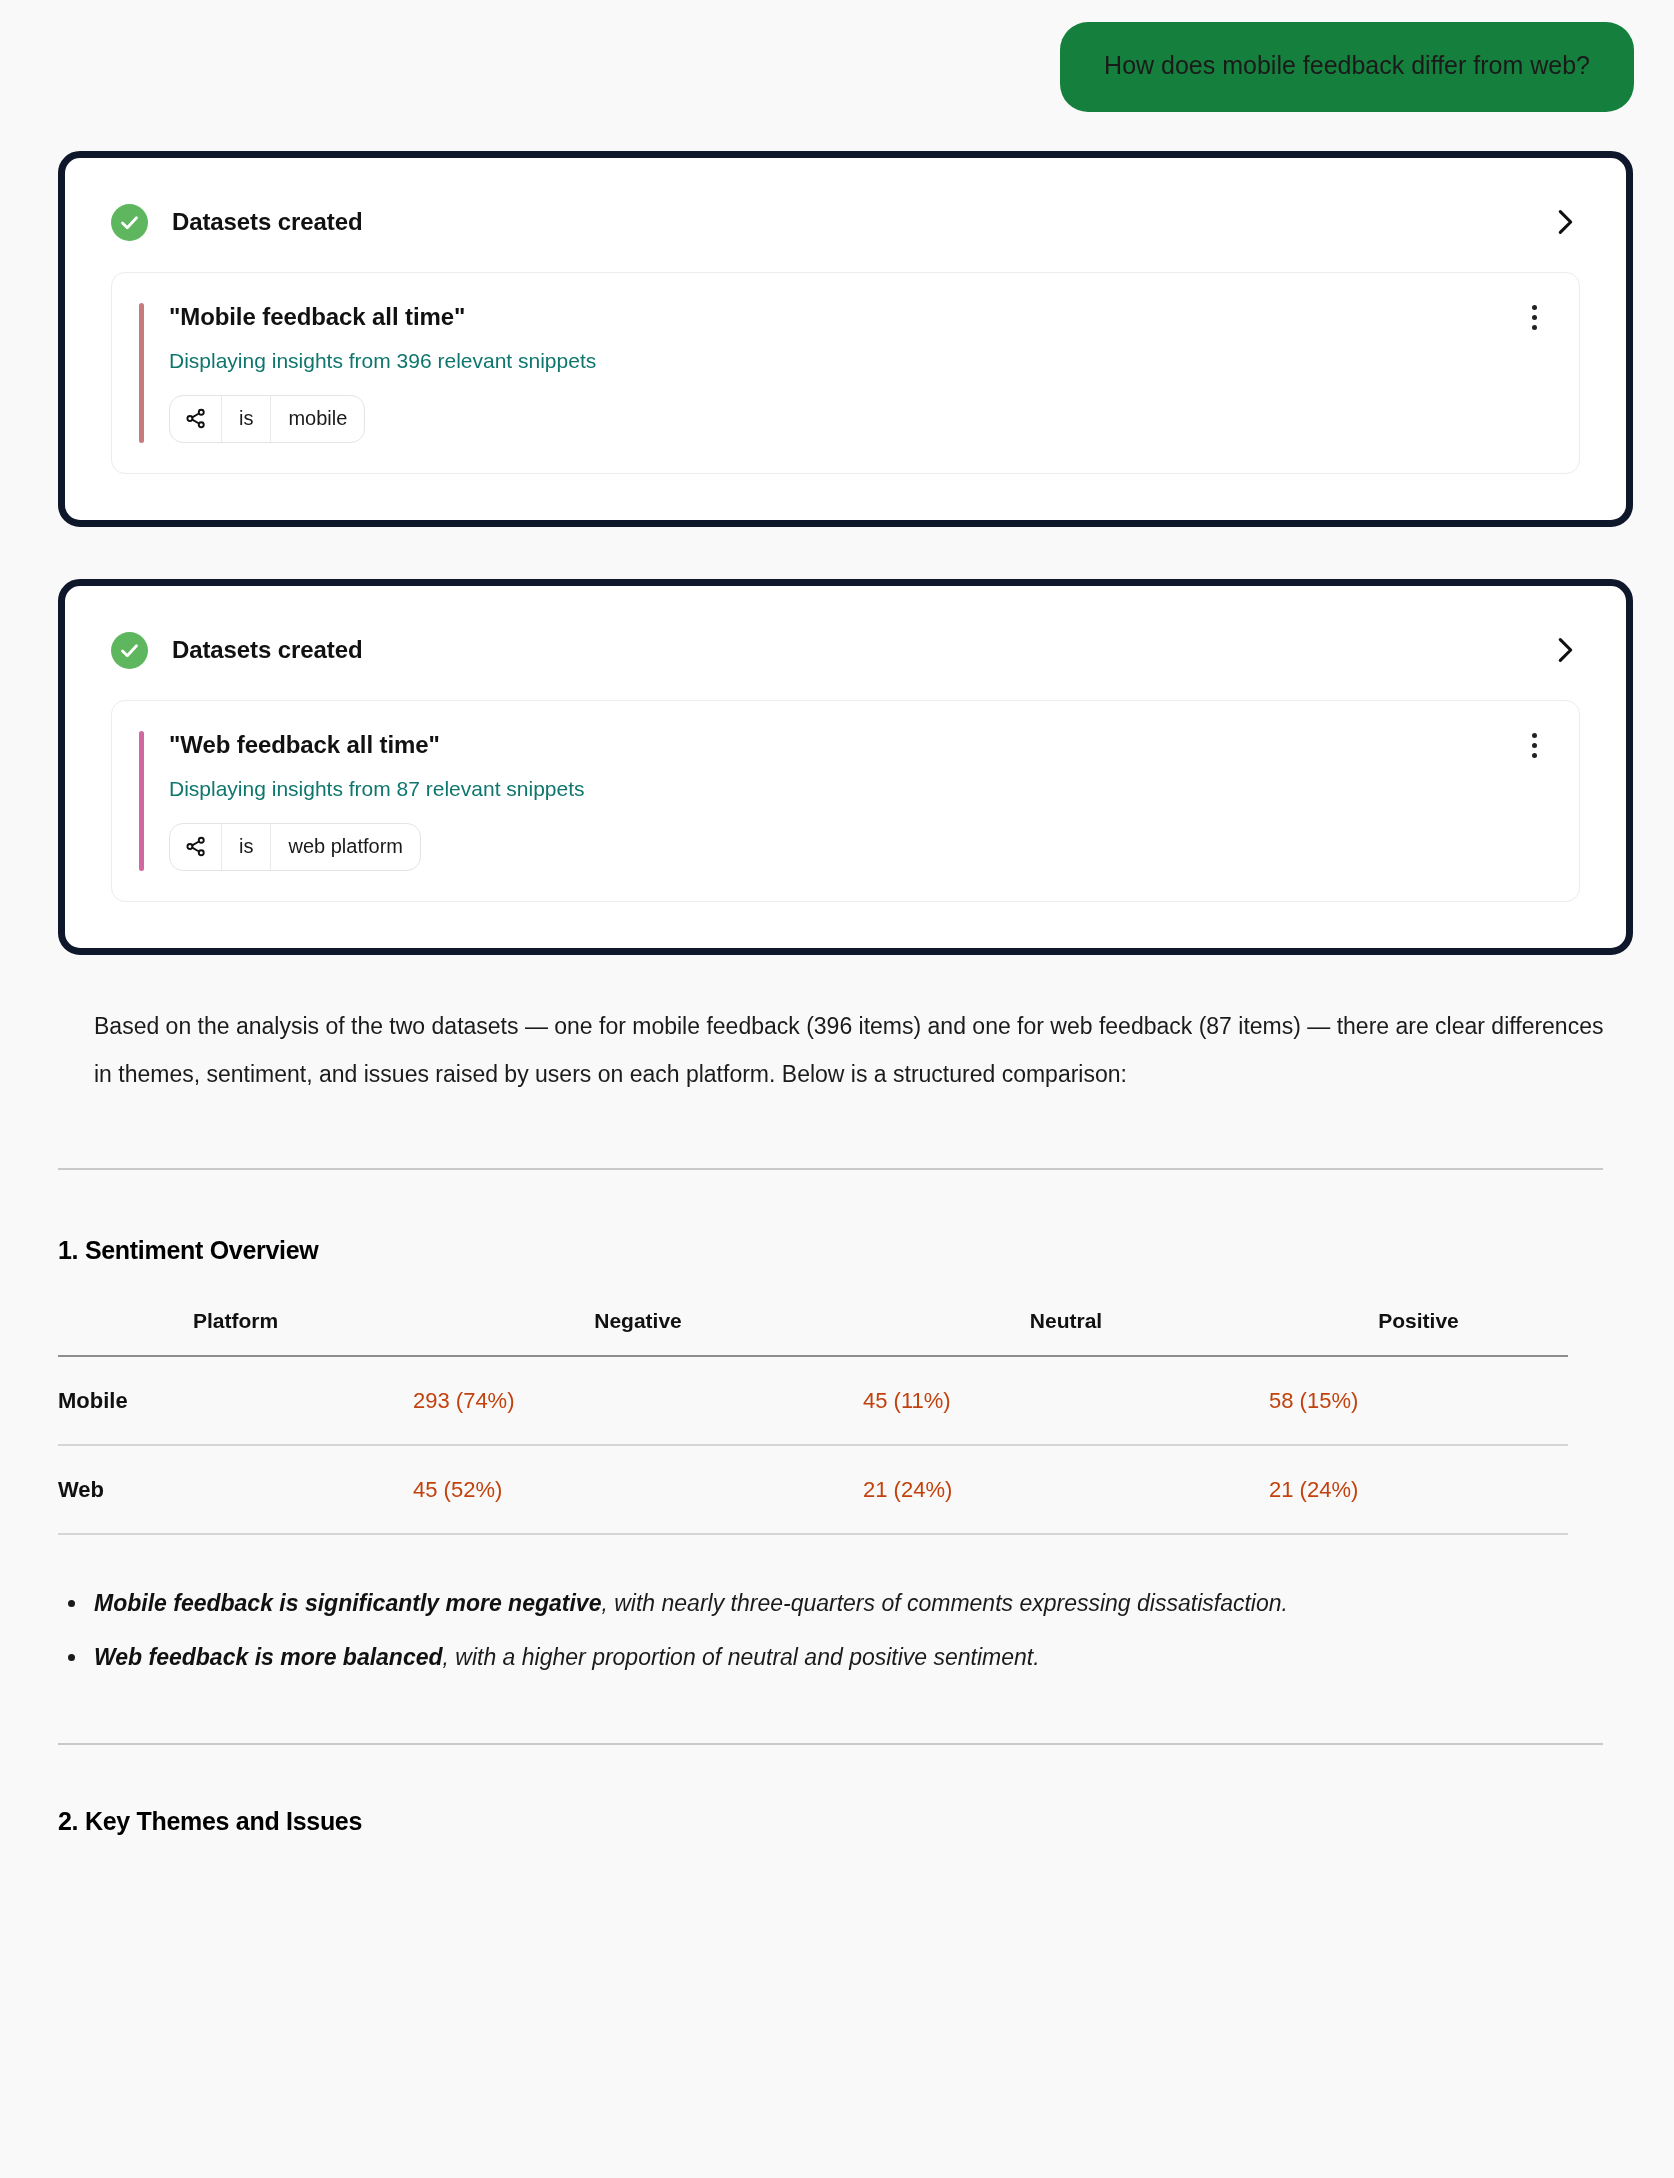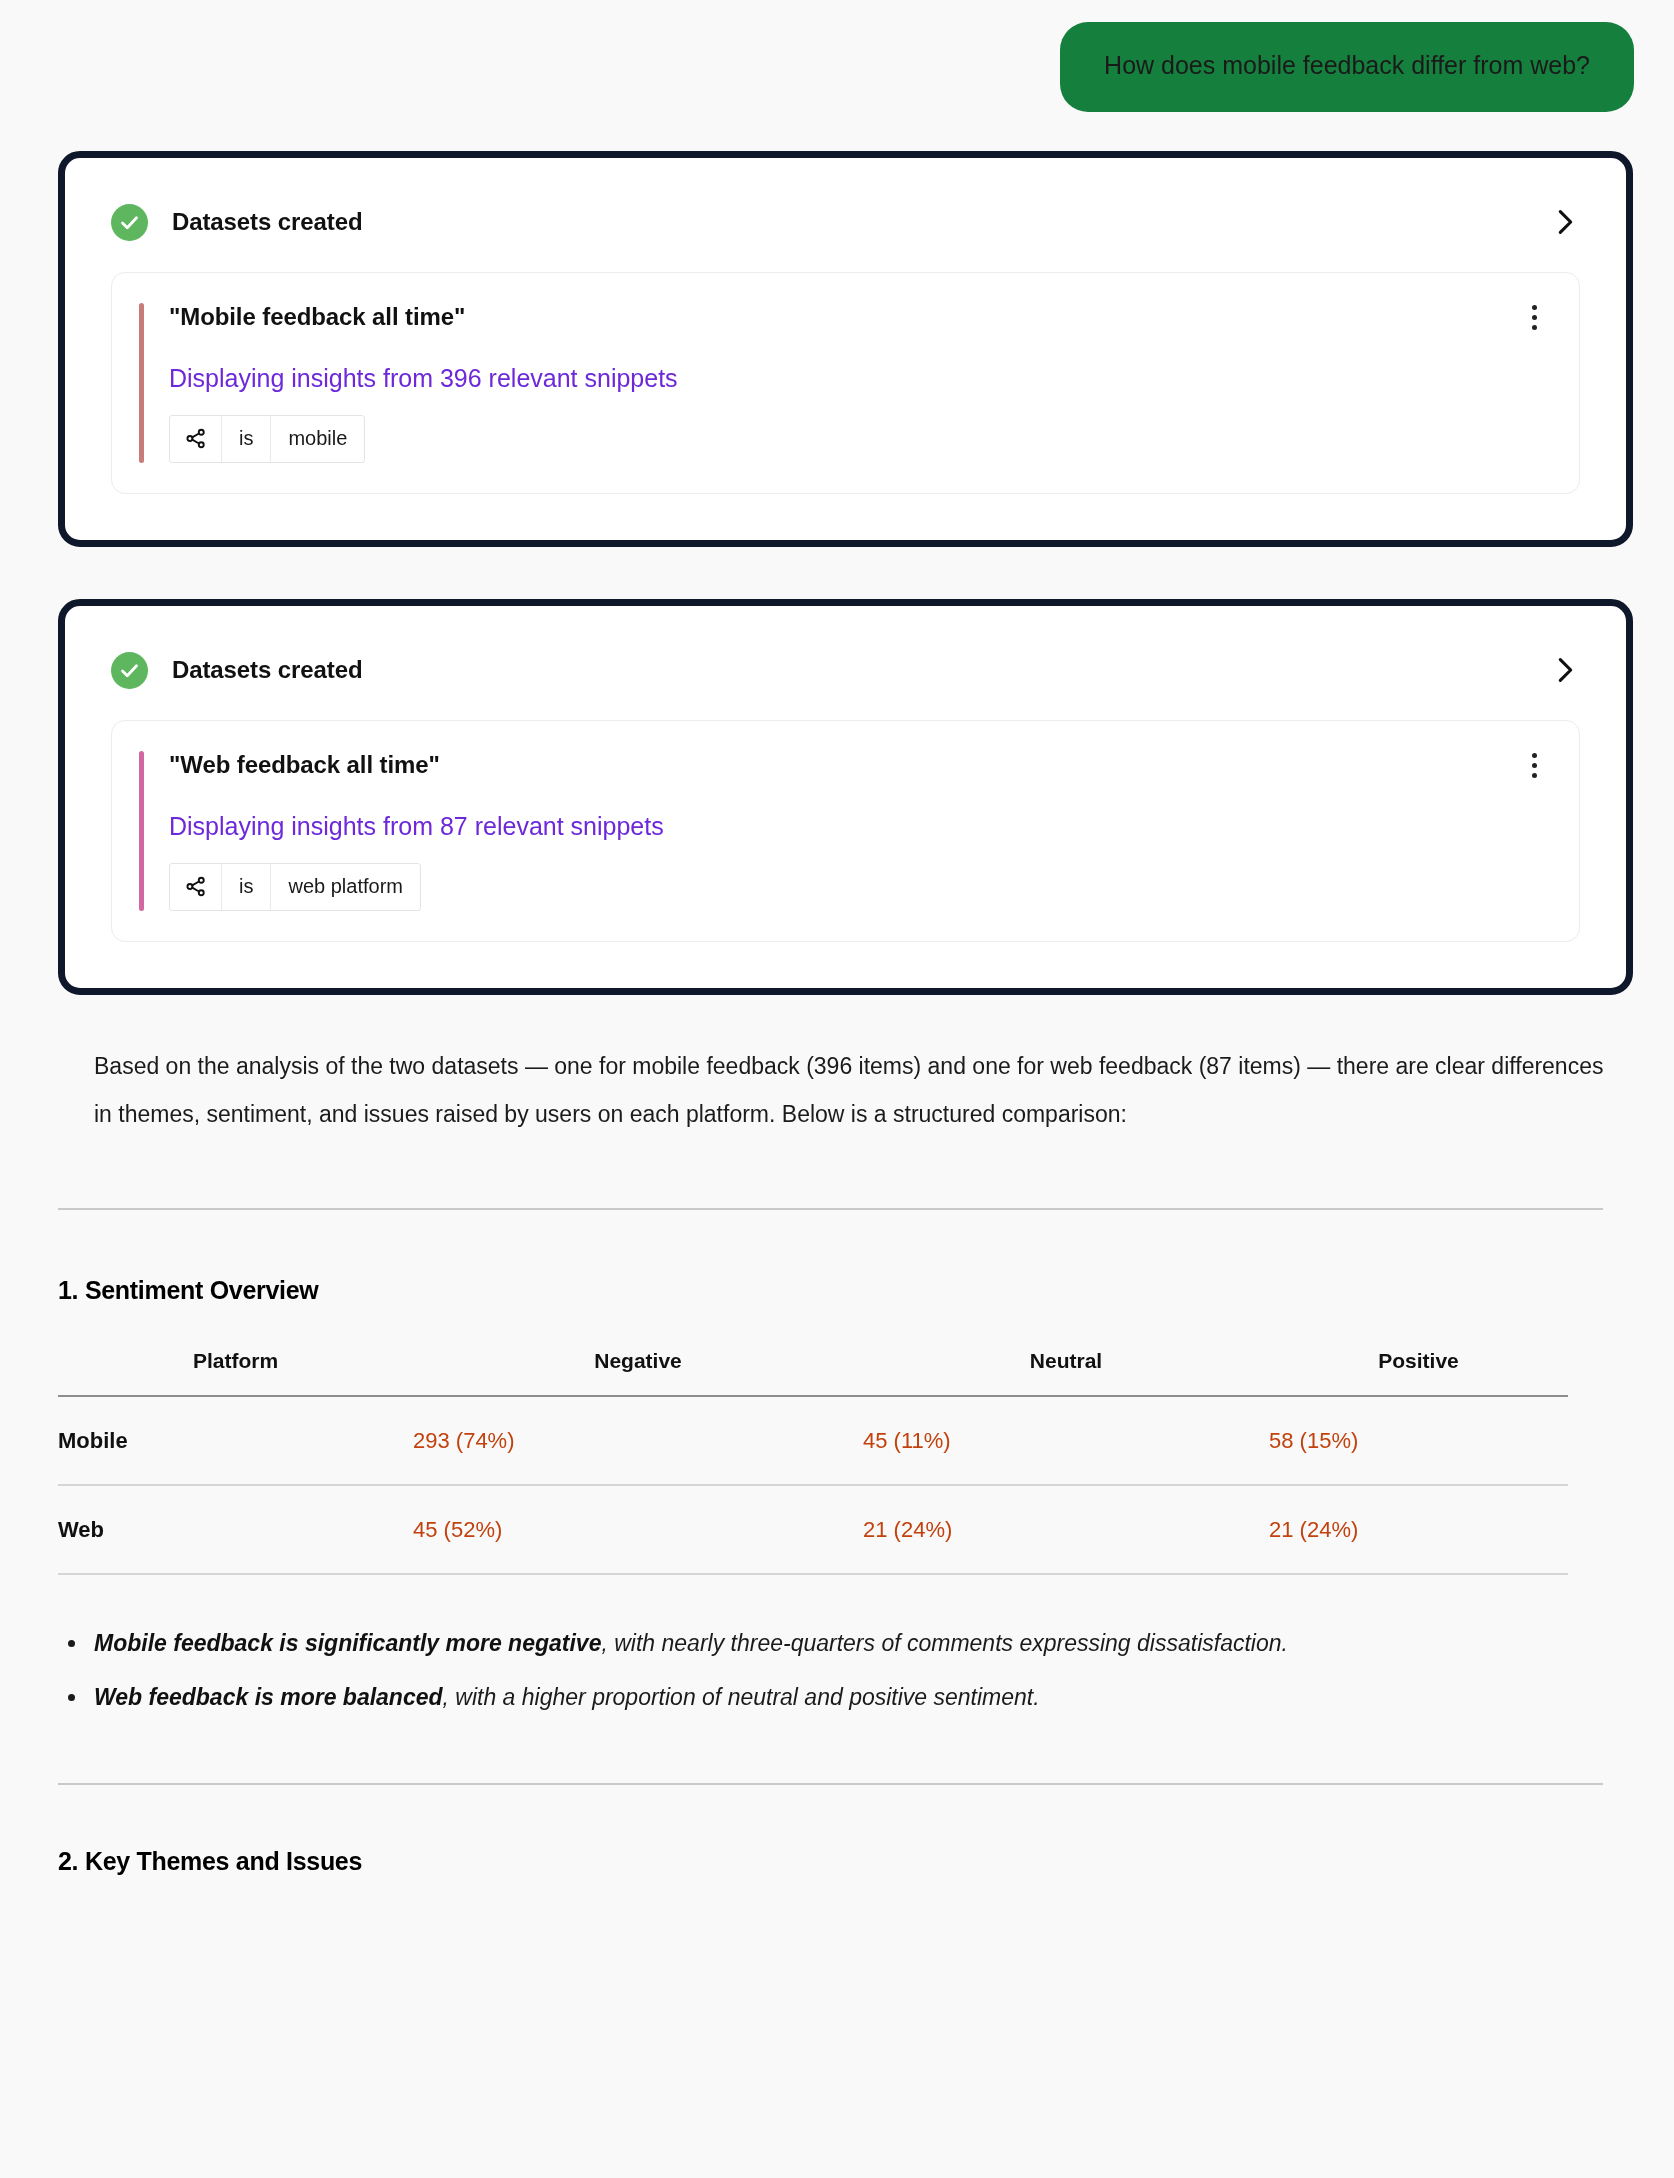--- a/index.html
+++ b/index.html
@@ -93,30 +93,30 @@
     flex: 1 1 auto;
     padding-left: 25px;
   }
   .ds-title {
     font-size: 24px;
     font-weight: bold;
     color: #111;
     letter-spacing: -0.1px;
   }
   .ds-sub {
-    font-size: 25px;
-    color: #6d28d9;
-    margin-top: 33px;
+    font-size: 21px;
+    color: #0f766e;
+    margin-top: 18px;
   }
   .chip {
     margin-top: 22px;
     display: inline-flex;
     align-items: stretch;
     border: 1px solid #e4e4e4;
-    border-radius: 3px;
+    border-radius: 14px;
     background: #fff;
     overflow: hidden;
     height: 48px;
   }
   .chip-seg {
     display: flex; align-items: center; justify-content: center;
     padding: 0 17px;
     font-size: 20px;
     color: #1a1a1a;
   }

